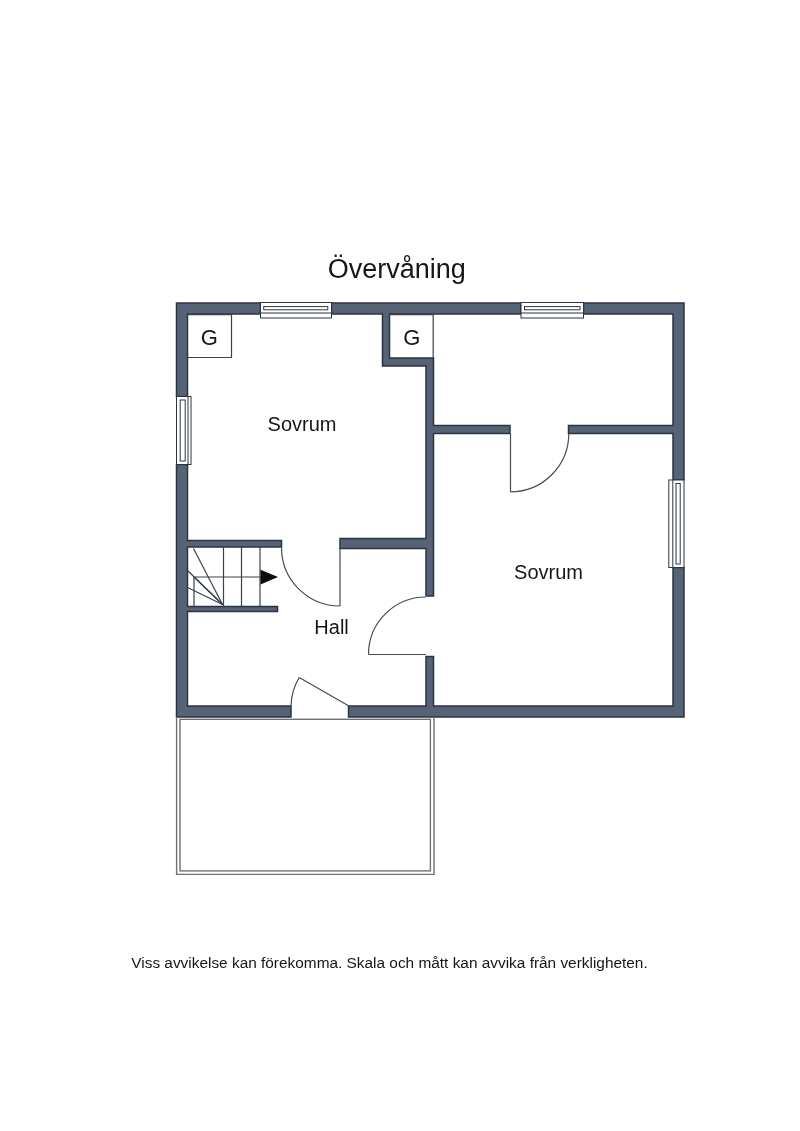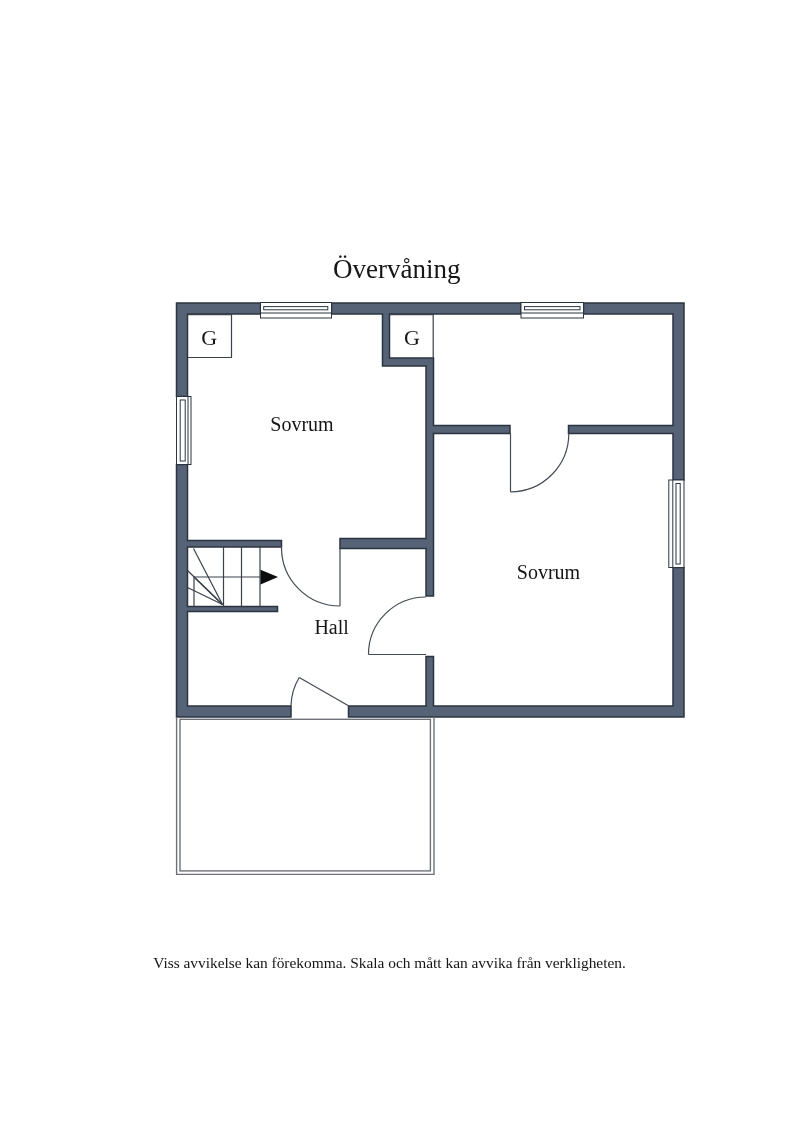--- a/index.html
+++ b/index.html
@@ -1,17 +1,17 @@
 <!DOCTYPE html>
 <html><head>
 <meta charset="utf-8">
 <style>
   html,body{margin:0;padding:0;background:#ffffff;}
   #page{position:relative;width:800px;height:1131px;background:#ffffff;overflow:hidden;
-        font-family:Liberation Serif, serif;}
+        font-family:Liberation Sans, sans-serif;}
   svg{position:absolute;left:0;top:0;}
   text{fill:#161616;}
 </style>
 </head>
 <body>
 <div id="page">
 <svg width="800" height="1131" viewBox="0 0 800 1131" xmlns="http://www.w3.org/2000/svg">
 
   <text x="396.7" y="278" font-size="27" text-anchor="middle">Övervåning</text>
 

